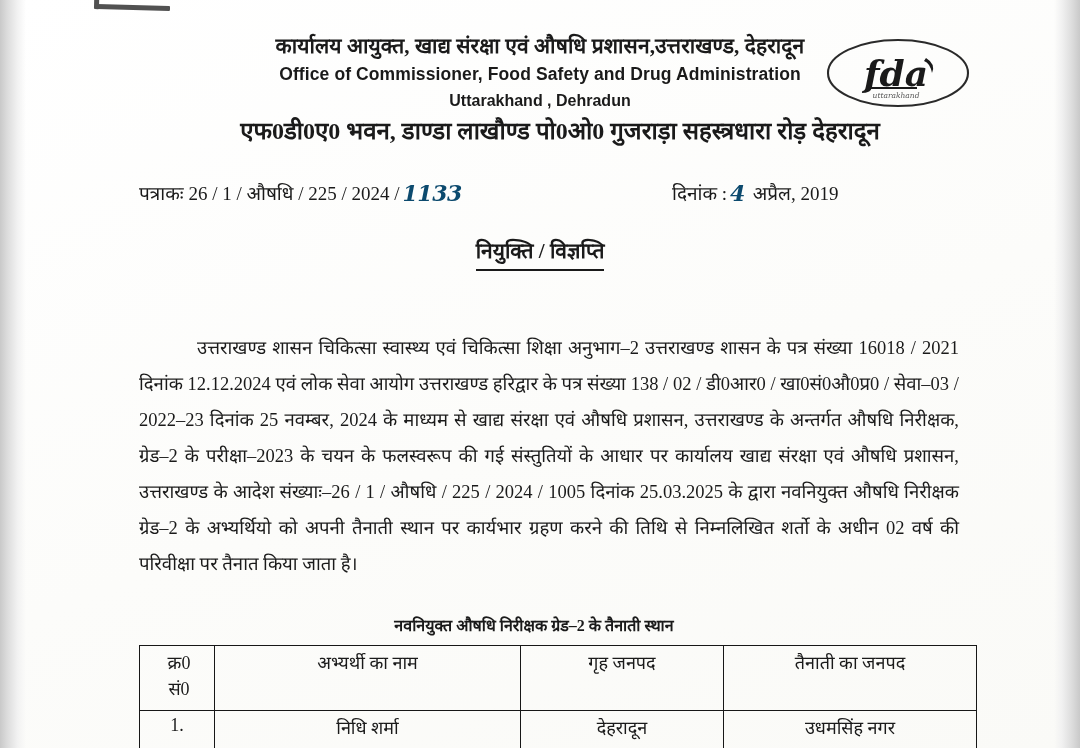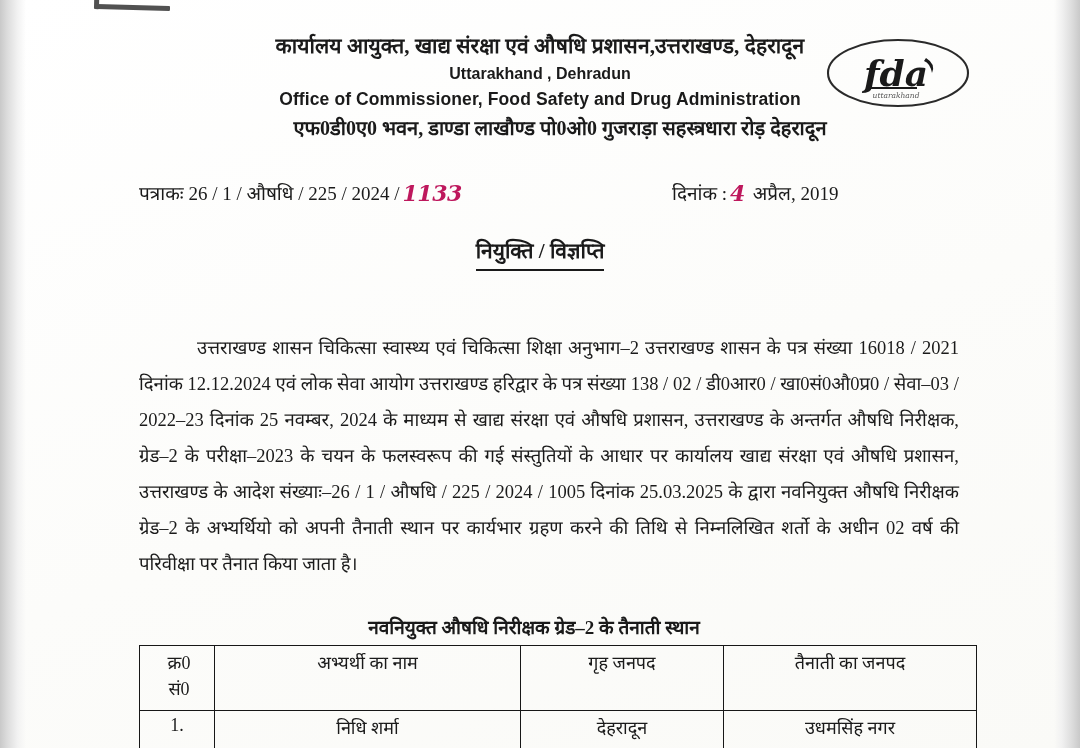--- a/index.html
+++ b/index.html
@@ -97,21 +97,21 @@
     letter-spacing: .1px;
     margin-top: 3px;
   }
   .lh-en-2 {
     font-family: "Liberation Sans", "DejaVu Sans", sans-serif;
     font-size: 16px;
     font-weight: 700;
     margin-top: 3px;
   }
   .lh-hi-2 {
-    font-size: 20px;
+    font-size: 24px;
     font-weight: 600;
     margin-top: 4px;
     padding-left: 40px;
   }
   .lh-en-3 {
     font-family: "Liberation Serif", "DejaVu Serif", serif;
     font-size: 17px;
     font-weight: 700;
     margin-top: 4px;
   }
@@ -146,21 +146,21 @@
     left: 672px;
     top: 0;
     font-size: 19px;
     white-space: nowrap;
   }
   .ink {
     font-family: "DejaVu Serif", serif;
     font-style: italic;
     font-weight: 700;
     font-size: 22px;
-    color: #be185d;
+    color: #0c4a6e;
     letter-spacing: -.5px;
     padding: 0 3px;
     vertical-align: -1px;
   }
 
   
   .doc-title {
     position: absolute;
     left: 0;
     right: 0;
@@ -187,21 +187,21 @@
     text-justify: inter-word;
   }
 
   
   .table-caption {
     position: absolute;
     left: 0;
     right: 12px;
     top: 614px;
     text-align: center;
-    font-size: 19px;
+    font-size: 16px;
     font-weight: 600;
   }
   .data-table {
     position: absolute;
     left: 139px;
     top: 645px;
     width: 781px;
     border-collapse: collapse;
     table-layout: fixed;
   }
@@ -229,22 +229,22 @@
 
   <div class="scan-edge left"></div>
   <div class="scan-edge right"></div>
 
   <div class="artifact"></div>
 
   <div class="content">
 
     <div class="letterhead">
       <div class="lh-line lh-hi-1">कार्यालय आयुक्त, खाद्य संरक्षा एवं औषधि प्रशासन,उत्तराखण्ड, देहरादून</div>
+      <div class="lh-line lh-en-1">Office of Commissioner, Food Safety and Drug Administration</div>
       <div class="lh-line lh-en-2">Uttarakhand , Dehradun</div>
-      <div class="lh-line lh-en-1">Office of Commissioner, Food Safety and Drug Administration</div>
       <div class="lh-line lh-hi-2">एफ0डी0ए0 भवन, डाण्डा लाखौण्ड पो0ओ0 गुजराड़ा सहस्त्रधारा रोड़ देहरादून</div>
     </div>
 
     <div class="logo">
       <svg viewBox="0 0 152 74" width="152" height="74" aria-hidden="true">
         <ellipse cx="76" cy="37" rx="70" ry="33" fill="none" stroke="#2a2a2a" stroke-width="2.1"></ellipse>
         <text x="74" y="50" text-anchor="middle" font-family="DejaVu Serif, serif" font-style="italic" font-size="36" font-weight="700" fill="#1a1a1a">fda</text>
         <path d="M104 22 q10 6 6 15 q-2 -10 -8 -12 z" fill="#1a1a1a"></path>
         <line x1="46" y1="52" x2="95" y2="52" stroke="#1a1a1a" stroke-width="2"></line>
         <text x="74" y="62" text-anchor="middle" font-family="DejaVu Serif, serif" font-style="italic" font-size="7.5" fill="#555">uttarakhand</text>

